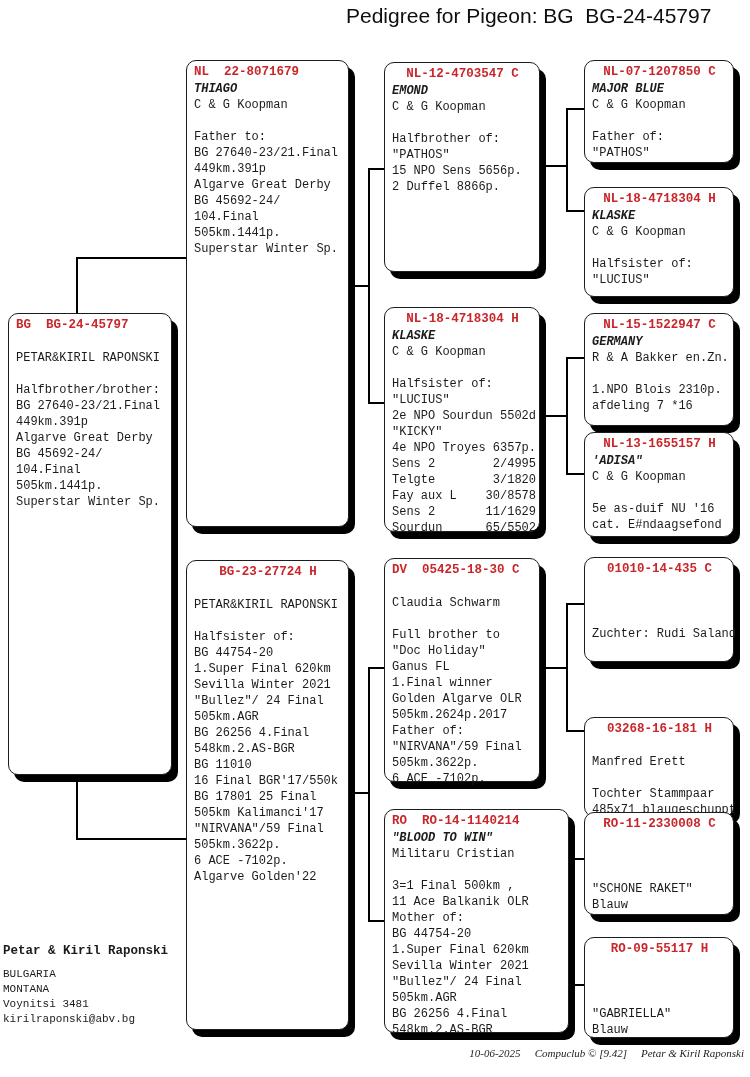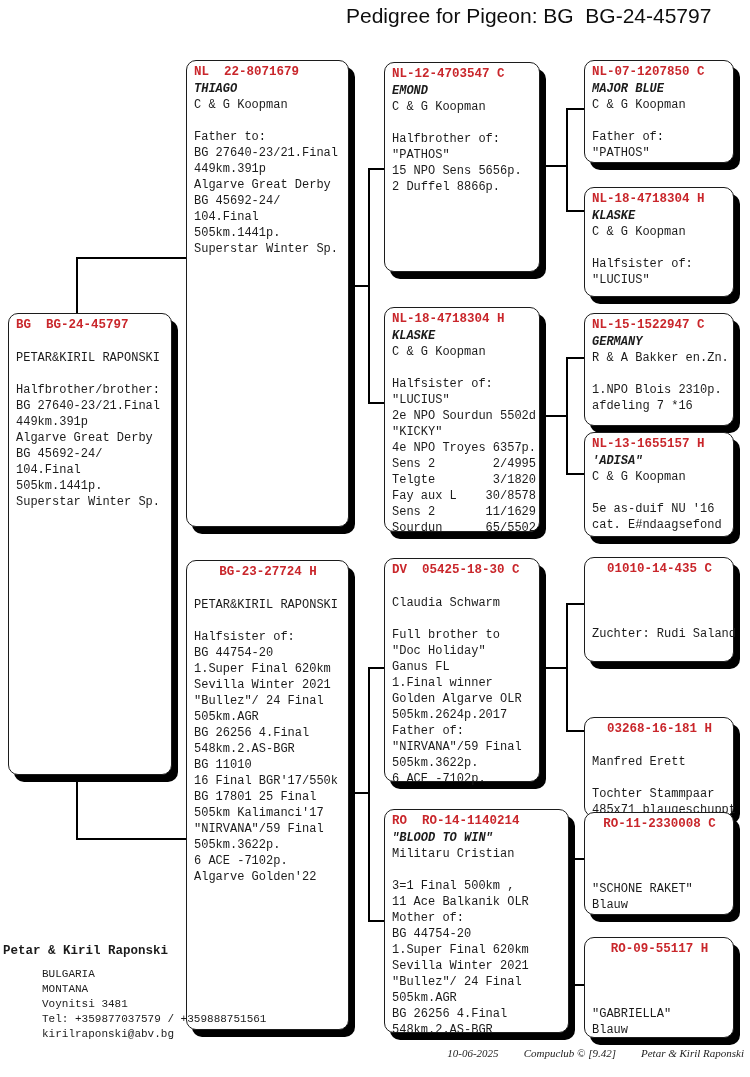--- a/index.html
+++ b/index.html
@@ -3,30 +3,30 @@
 <meta charset="utf-8">
 <style>
   html,body{margin:0;padding:0;background:#fff;}
   .page{position:relative;width:750px;height:1077px;background:#ffffff;overflow:hidden;
         font-family:"Liberation Mono","DejaVu Sans Mono",monospace;color:#1b1b1b;border-radius:28px;}
   .title{position:absolute;left:346px;top:4px;font-family:"Liberation Sans","DejaVu Sans",sans-serif;
          font-size:21px;color:#0e0e0e;white-space:pre;}
   .box{position:absolute;background:#fff;border:1.5px solid #1c1c1c;border-radius:10px;
        box-shadow:6px 7px 0 #000;box-sizing:border-box;padding:3px 2px 3px 7px;}
   .bh{font-weight:700;color:var(--red,#c9262b);font-size:12.5px;line-height:17px;white-space:pre;padding-right:4px;}
-  .al{text-align:left}.ac{text-align:center}.ar{text-align:left}
+  .al{text-align:left}.ac{text-align:center}.ar{text-align:center}
   .ln{font-size:12px;line-height:16px;min-height:16px;white-space:pre;}
   .b{font-weight:400}
   .bi{font-weight:700;font-style:italic}
   .hline{position:absolute;height:1.5px;background:#000;}
   .vline{position:absolute;width:1.5px;background:#000;}
   .contact{position:absolute;left:3px;top:944px;}
   .cname{font-size:12.5px;font-weight:700;white-space:pre;margin-bottom:9px;}
-  .cln{font-size:11px;line-height:15px;white-space:pre;margin-left:39px;}
-  .footer{position:absolute;top:1047px;right:6px;display:flex;gap:25px;
+  .cln{font-size:11px;line-height:15px;white-space:pre;}
+  .footer{position:absolute;top:1047px;right:6px;display:flex;gap:14px;
           font-family:"Liberation Serif","DejaVu Serif",serif;font-style:italic;font-size:11px;color:#222;}
 </style>
 </head>
 <body>
 
 <div class="page">
 
   <div class="title">Pedigree for Pigeon: BG  BG-24-45797</div>
 
   <div class="vline" style="left:76px;top:257px;height:57px"></div>
@@ -268,21 +268,20 @@
         <div class="ln">Blauw</div>
       </div>
   </div>
 
   <div class="contact">
     <div class="cname">Petar &amp; Kiril Raponski</div>
     <div>
         <div class="cln">BULGARIA</div>
         <div class="cln">MONTANA</div>
         <div class="cln">Voynitsi 3481</div>
-        <div class="cln">Tel: +359877037579 / +359888751561</div>
         <div class="cln">kirilraponski@abv.bg</div>
       </div>
   </div>
 
   <div class="footer">
     <span>10-06-2025</span>
     <span>Compuclub © [9.42]</span>
     <span>Petar &amp; Kiril Raponski</span>
   </div>
 

